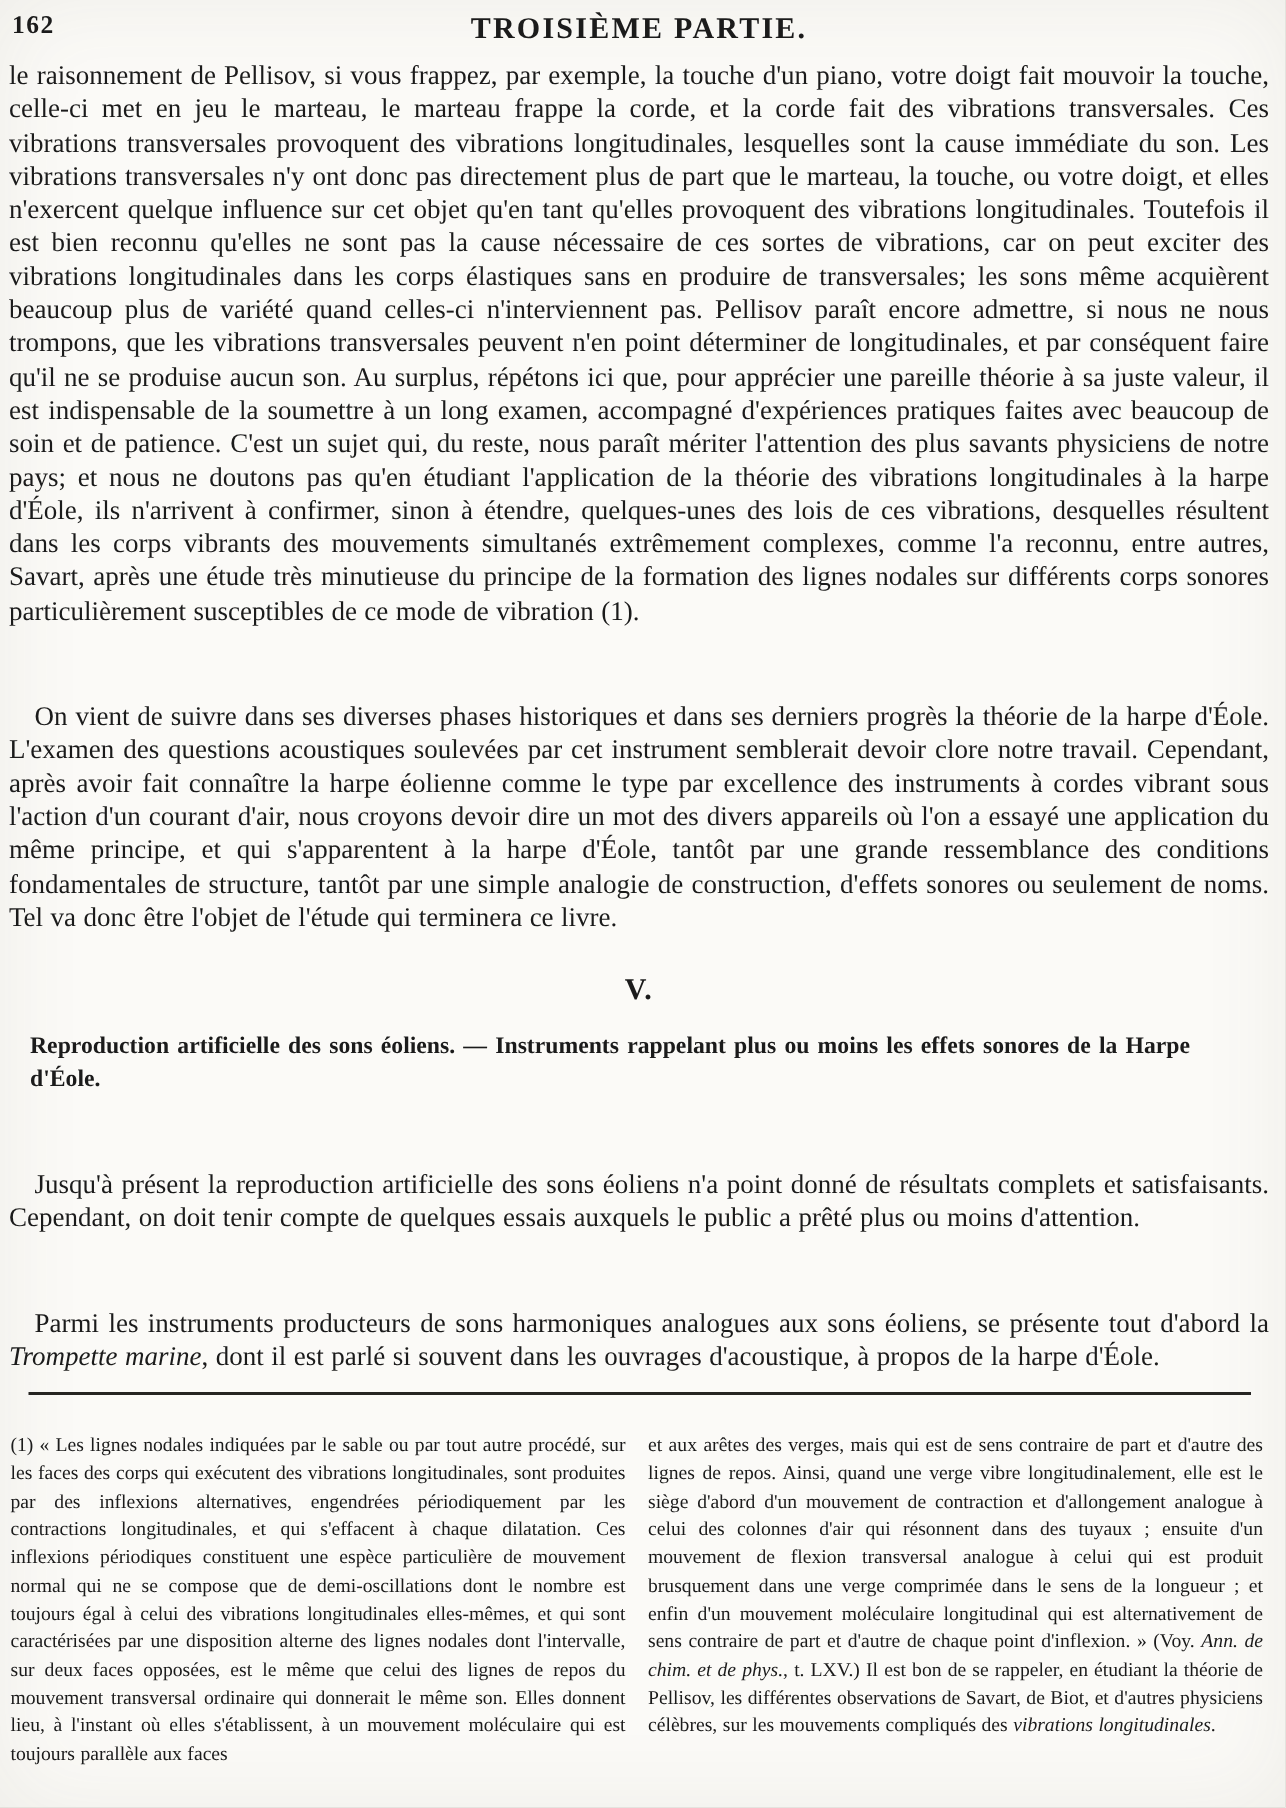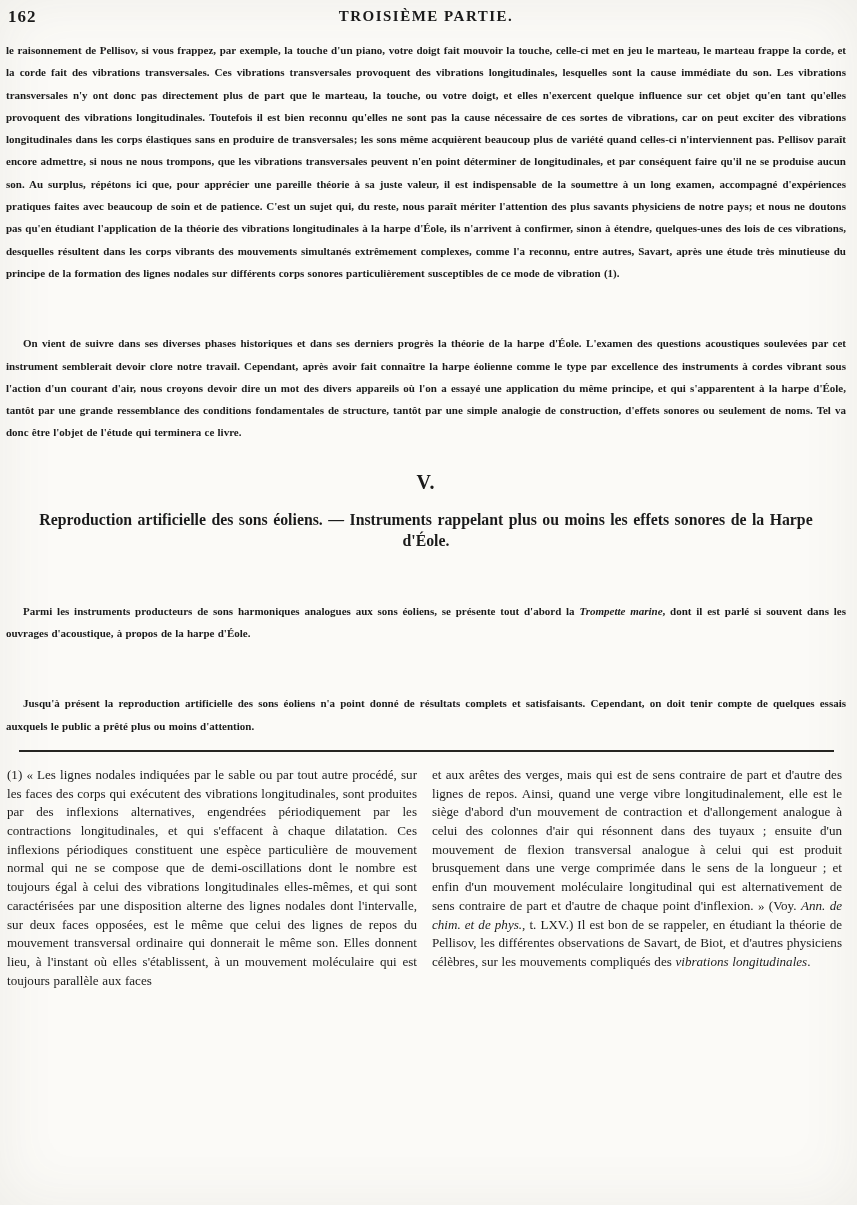--- a/index.html
+++ b/index.html
@@ -26,65 +26,64 @@
     position: absolute;
     left: 2px; top: 0;
     font-size: 17px;
     font-weight: bold;
     letter-spacing: 1px;
   }
   .running-title {
     position: absolute;
     left: 0; right: 0; top: 1px;
     text-align: center;
-    font-size: 15px;
+    font-size: 20px;
     font-weight: bold;
     letter-spacing: 1.5px;
   }
   
   .body-text p {
     margin: 0;
-    font-size: 11px;
+    font-size: 18px;
     line-height: 22.3px;
     text-align: justify;
     word-spacing: 0.5px;
-    font-weight: bold;
   }
   .body-text p.indent { text-indent: 17px; margin-top: 48px; }
   
   .section-numeral {
     margin-top: 27px;
     text-align: center;
     font-size: 20px;
     font-weight: bold;
     letter-spacing: 1px;
   }
   .section-title {
     margin: 15px auto 14px auto;
     max-width: 812px;
-    text-align: center;
+    text-align: left;
     font-size: 15.8px;
     font-weight: bold;
     line-height: 21.5px;
     word-spacing: 1.5px;
   }
   .section-body { margin-top: 23px; }
   .italic { font-style: italic; }
   .smallcaps { font-variant: small-caps; letter-spacing: 0.5px; }
   
   .footnote-rule {
     margin: 13px auto 0 auto;
     width: 815px;
     border: 0;
     border-top: 2.5px solid #262522;
   }
   .footnotes {
     display: flex;
     gap: 15px;
-    margin-top: 14px;
+    margin-top: 24px;
     padding: 0 0 0 1px;
   }
   .footnote-col {
     width: 410px;
     font-size: 13.1px;
     line-height: 18.7px;
     text-align: justify;
     word-spacing: 0.4px;
   }
   .footnote-col.left { text-indent: 0; }
@@ -102,22 +101,22 @@
   <div class="body-text">
     <p>le raisonnement de Pellisov, si vous frappez, par exemple, la touche d'un piano, votre doigt fait mouvoir la touche, celle-ci met en jeu le marteau, le marteau frappe la corde, et la corde fait des vibrations transversales. Ces vibrations transversales provoquent des vibrations longitudinales, lesquelles sont la cause immédiate du son. Les vibrations transversales n'y ont donc pas directement plus de part que le marteau, la touche, ou votre doigt, et elles n'exercent quelque influence sur cet objet qu'en tant qu'elles provoquent des vibrations longitudinales. Toutefois il est bien reconnu qu'elles ne sont pas la cause nécessaire de ces sortes de vibrations, car on peut exciter des vibrations longitudinales dans les corps élastiques sans en produire de transversales; les sons même acquièrent beaucoup plus de variété quand celles-ci n'interviennent pas. Pellisov paraît encore admettre, si nous ne nous trompons, que les vibrations transversales peuvent n'en point déterminer de longitudinales, et par conséquent faire qu'il ne se produise aucun son. Au surplus, répétons ici que, pour apprécier une pareille théorie à sa juste valeur, il est indispensable de la soumettre à un long examen, accompagné d'expériences pratiques faites avec beaucoup de soin et de patience. C'est un sujet qui, du reste, nous paraît mériter l'attention des plus savants physiciens de notre pays; et nous ne doutons pas qu'en étudiant l'application de la théorie des vibrations longitudinales à la harpe d'Éole, ils n'arrivent à confirmer, sinon à étendre, quelques-unes des lois de ces vibrations, desquelles résultent dans les corps vibrants des mouvements simultanés extrêmement complexes, comme l'a reconnu, entre autres, Savart, après une étude très minutieuse du principe de la formation des lignes nodales sur différents corps sonores particulièrement susceptibles de ce mode de vibration (1).</p>
     <p class="indent">On vient de suivre dans ses diverses phases historiques et dans ses derniers progrès la théorie de la harpe d'Éole. L'examen des questions acoustiques soulevées par cet instrument semblerait devoir clore notre travail. Cependant, après avoir fait connaître la harpe éolienne comme le type par excellence des instruments à cordes vibrant sous l'action d'un courant d'air, nous croyons devoir dire un mot des divers appareils où l'on a essayé une application du même principe, et qui s'apparentent à la harpe d'Éole, tantôt par une grande ressemblance des conditions fondamentales de structure, tantôt par une simple analogie de construction, d'effets sonores ou seulement de noms. Tel va donc être l'objet de l'étude qui terminera ce livre.</p>
   </div>
 
   <div class="section-numeral">V.</div>
 
   <div class="section-title">Reproduction artificielle des sons éoliens. — Instruments rappelant plus ou moins les effets sonores de la Harpe d'Éole.</div>
 
   <div class="body-text section-body">
+    <p class="indent">Jusqu'à présent la reproduction artificielle des sons éoliens n'a point donné de résultats complets et satisfaisants. Cependant, on doit tenir compte de quelques essais auxquels le public a prêté plus ou moins d'attention.</p>
     <p class="indent"><span>Parmi les instruments producteurs de sons harmoniques analogues aux sons éoliens, se présente tout d'abord la </span><span class="italic">Trompette marine</span><span>, dont il est parlé si souvent dans les ouvrages d'acoustique, à propos de la harpe d'Éole.</span></p>
-    <p class="indent">Jusqu'à présent la reproduction artificielle des sons éoliens n'a point donné de résultats complets et satisfaisants. Cependant, on doit tenir compte de quelques essais auxquels le public a prêté plus ou moins d'attention.</p>
   </div>
 
   <hr class="footnote-rule">
 
   <div class="footnotes">
     <div class="footnote-col left">(1) « Les lignes nodales indiquées par le sable ou par tout autre procédé, sur les faces des corps qui exécutent des vibrations longitudinales, sont produites par des inflexions alternatives, engendrées périodiquement par les contractions longitudinales, et qui s'effacent à chaque dilatation. Ces inflexions périodiques constituent une espèce particulière de mouvement normal qui ne se compose que de demi-oscillations dont le nombre est toujours égal à celui des vibrations longitudinales elles-mêmes, et qui sont caractérisées par une disposition alterne des lignes nodales dont l'intervalle, sur deux faces opposées, est le même que celui des lignes de repos du mouvement transversal ordinaire qui donnerait le même son. Elles donnent lieu, à l'instant où elles s'établissent, à un mouvement moléculaire qui est toujours parallèle aux faces</div>
     <div class="footnote-col right"><span>et aux arêtes des verges, mais qui est de sens contraire de part et d'autre des lignes de repos. Ainsi, quand une verge vibre longitudinalement, elle est le siège d'abord d'un mouvement de contraction et d'allongement analogue à celui des colonnes d'air qui résonnent dans des tuyaux ; ensuite d'un mouvement de flexion transversal analogue à celui qui est produit brusquement dans une verge comprimée dans le sens de la longueur ; et enfin d'un mouvement moléculaire longitudinal qui est alternativement de sens contraire de part et d'autre de chaque point d'inflexion. » (Voy. </span><span class="italic">Ann. de chim. et de phys.</span><span>, t. LXV.) Il est bon de se rappeler, en étudiant la théorie de Pellisov, les différentes observations de Savart, de Biot, et d'autres physiciens célèbres, sur les mouvements compliqués des </span><span class="italic">vibrations longitudinales</span><span>.</span></div>
   </div>
 
 </div>

